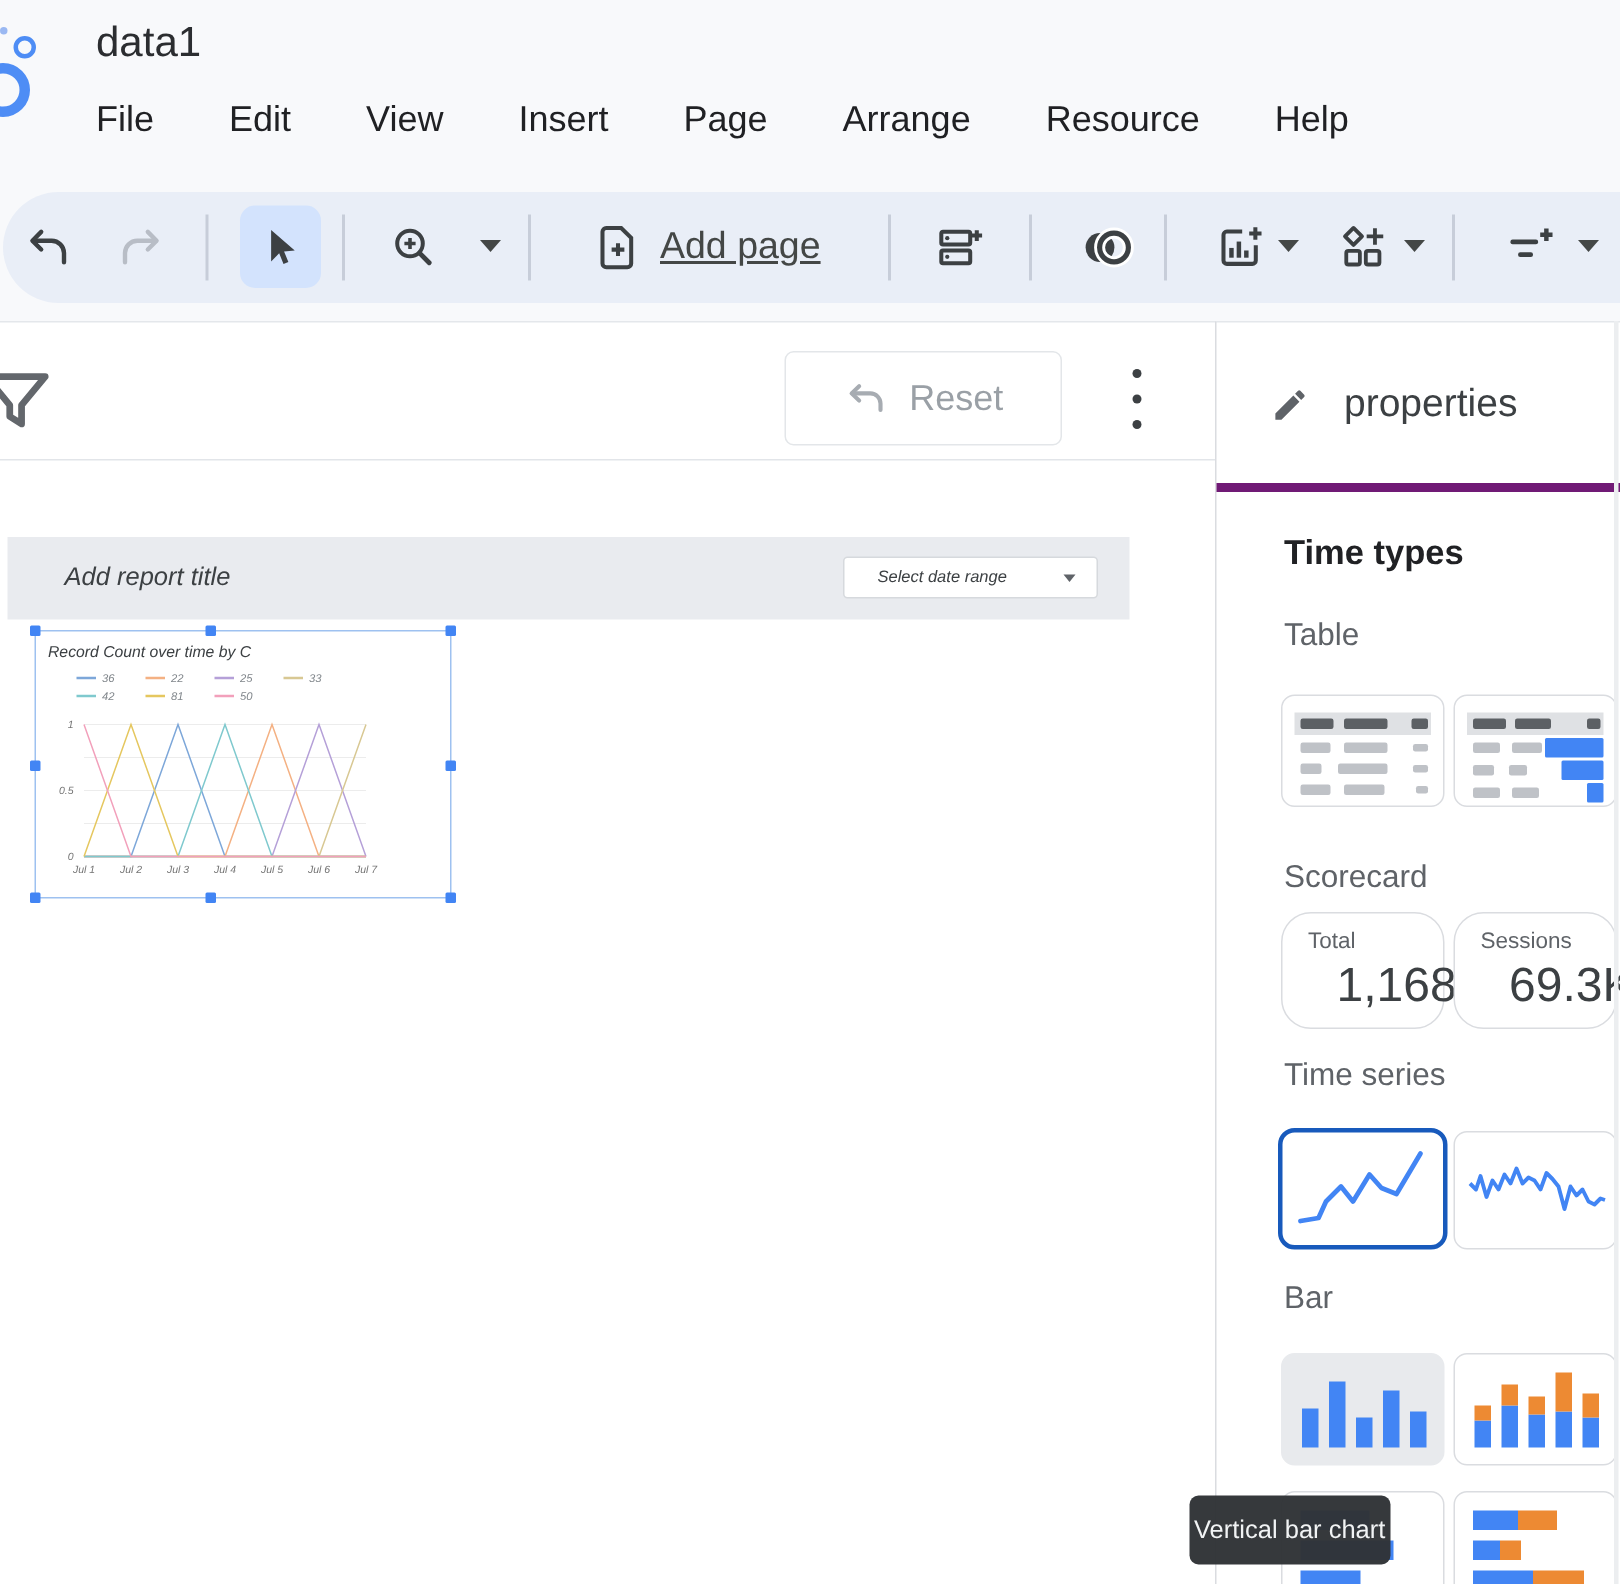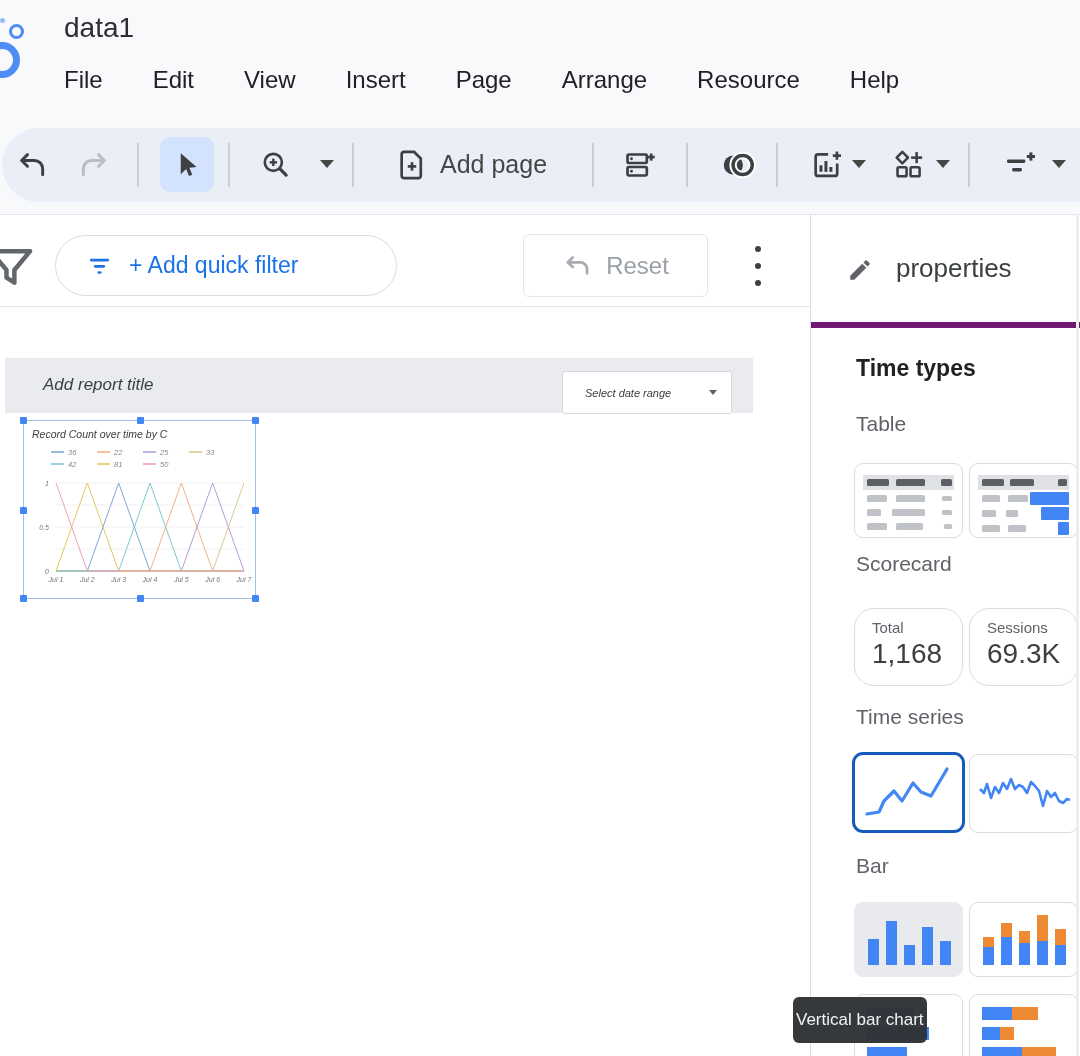--- a/index.html
+++ b/index.html
@@ -14,54 +14,54 @@
   .doc-title { position:absolute; left:64px; top:12px; font-size:28px; color:#2b2d30; }
   .menubar { position:absolute; left:64px; top:66px; display:flex; gap:50px; }
   .menu-item { font-size:24px; color:#202124; cursor:default; }
 
   
   .toolbar { position:absolute; left:2px; top:128px; width:1118px; height:74px; background:#e9eef7; border-radius:37px; }
   .tb { position:absolute; top:142px; width:44px; height:46px; display:flex; align-items:center; justify-content:center; }
   .tb-div { position:absolute; top:143px; width:2px; height:44px; background:#c7cdd9; }
   .tb-caret { position:absolute; top:160px; width:0; height:0; border-left:7px solid transparent; border-right:7px solid transparent; border-top:8px solid #444746; }
   .select-tool { position:absolute; left:160px; top:137px; width:54px; height:55px; background:#d3e3fd; border-radius:10px; display:flex; align-items:center; justify-content:center; }
-  .addpage-label { position:absolute; left:440px; top:150px; font-size:25px; color:#444746; }
+  .addpage-label { position:absolute; left:440px; top:150px; font-size:25px; color:#444746;text-decoration:underline; }
 
   
   .filterbar { position:absolute; left:0; top:214px; width:810px; height:93px; background:#fff; border-top:1px solid #e4e7eb; border-bottom:1px solid #e2e5e9; }
   .funnel { position:absolute; left:-16px; top:26px; }
   .qf-pill { position:absolute; left:55px; top:20px; width:342px; height:61px; border:1px solid #dadce0; border-radius:31px; display:flex; align-items:center; gap:16px; padding-left:30px; background:#fff; }
   .qf-label { font-size:23px; color:#1a73e8; font-weight:500; }
   .reset-btn { position:absolute; left:523px; top:19px; width:185px; height:63px; border:1px solid #e3e6e9; border-radius:6px; background:#fff; display:flex; align-items:center; justify-content:center; gap:14px; }
   .reset-label { font-size:24px; color:#9aa0a6; }
   .kebab { position:absolute; left:748px; top:27px; width:20px; height:48px; display:flex; flex-direction:column; align-items:center; justify-content:space-between; padding:4px 0; }
   .kebab i { width:6px; height:6px; border-radius:50%; background:#3c4043; }
 
   
   .canvas { position:absolute; left:0; top:308px; width:810px; height:748px; background:#fff;font-style:italic; }
   .report-band { position:absolute; left:5px; top:50px; width:748px; height:55px; background:#e9ebef; }
   .report-title { position:absolute; left:43px; top:67px; font-size:17px; color:#3c4043; }
-  .date-select { position:absolute; left:562px; top:63px; width:170px; height:43px; background:#fff; border:1px solid #d6d9dd; border-radius:3px; display:flex; align-items:center; justify-content:space-between; padding:0 14px 0 22px; }
+  .date-select { position:absolute; left:562px; top:63px; width:170px; height:28px; background:#fff; border:1px solid #d6d9dd; border-radius:3px; display:flex; align-items:center; justify-content:space-between; padding:0 14px 0 22px; }
   .date-select span { font-size:11px; color:#3c4043; }
   .date-caret { width:0; height:0; border-left:4px solid transparent; border-right:4px solid transparent; border-top:5px solid #5f6368; }
-  .chart-box { position:absolute; left:23px; top:112px; width:233px; height:179px; background:#fff; border:1px solid #9ec1f0; }
+  .chart-box { position:absolute; left:23px; top:112px; width:278px; height:179px; background:#fff; border:1px solid #9ec1f0; }
   .handle { position:absolute; width:7px; height:7px; background:#4285f4; border-radius:1px; }
 
   
   .panel { position:absolute; left:810px; top:214px; width:270px; height:842px; background:#fff; border-left:1px solid #dadce0; border-top:1px solid #e4e7eb; }
   .panel-header { position:absolute; left:0; top:0; width:270px; height:113px; border-bottom:6px solid #701a75; }
   .panel-title { position:absolute; left:85px; top:38px; font-size:26px; color:#3c4043; }
   .panel-heading { position:absolute; left:45px; top:140px; font-size:23px; font-weight:700; color:#202124; }
   .group-label { position:absolute; left:45px; font-size:21px; color:#5f6368; }
   .thumb { position:absolute; width:109px; height:75px; background:#fff; border:1px solid #dadce0; border-radius:9px; overflow:hidden; }
   .thumb.hovered { background:#e8eaed; border-color:#e8eaed; }
   .thumb.selected { border:3px solid #185abc; border-radius:11px; }
   .scard { position:absolute; width:109px; height:78px; border:1px solid #dadce0; border-radius:20px; background:#fff; padding:10px 0 0 17px; }
   .scard .lab { font-size:15px; color:#5f6368; }
-  .scard .val { font-size:28px; color:#3c4043; margin-top:2px; }
+  .scard .val { font-size:32px; color:#3c4043; margin-top:2px;margin-left:19px; }
   .scrollstrip { position:absolute; left:1076px; top:214px; width:3px; height:842px; background:#eceef0; }
 
   
   .tooltip { position:absolute; left:793px; top:997px; height:46px; background:rgba(48,51,54,0.97); border-radius:6px; color:#f1f3f4; font-size:17px; line-height:46px; padding:0 3px; z-index:50; white-space:nowrap; }
 </style>
 </head>
 <body>
 
 <div id="root">
 
@@ -180,28 +180,20 @@
         <line x1="19.7" y1="3.1" x2="19.7" y2="8.9" stroke="#3c4043" stroke-width="2.1"></line>
       </svg>
     </div>
     <div class="tb-caret" style="left:1052px;"></div>
   </div>
 
   <div class="filterbar">
     <svg class="funnel" width="54" height="54" viewBox="0 0 24 24">
       <path d="M3 4.5 h 17.5 l -7 8.4 v 5.6 l -3.5 -2.2 v -3.4 z" fill="none" stroke="#63676c" stroke-width="2" stroke-linejoin="round"></path>
     </svg>
-    <div class="qf-pill">
-      <svg width="27" height="27" viewBox="0 0 24 24">
-        <rect x="3.5" y="6" width="17" height="2.4" rx="1.2" fill="#1a73e8"></rect>
-        <rect x="7" y="11.5" width="10" height="2.4" rx="1.2" fill="#1a73e8"></rect>
-        <rect x="10.2" y="17" width="3.6" height="2.4" rx="1.2" fill="#1a73e8"></rect>
-      </svg>
-      <span class="qf-label">+ Add quick filter</span>
-    </div>
     <div class="reset-btn">
       <svg width="30" height="30" viewBox="0 0 24 24">
         <path d="M8.6 5.2 L4.6 9 L8.6 12.8" fill="none" stroke="#a7acb2" stroke-width="2.2" stroke-linecap="round" stroke-linejoin="round"></path>
         <path d="M5 9 H 14.6 a 5.4 5.4 0 0 1 5.4 5.4 v 3.4" fill="none" stroke="#a7acb2" stroke-width="2.2" stroke-linecap="round"></path>
       </svg>
       <span class="reset-label">Reset</span>
     </div>
     <div class="kebab">
       <i></i>
         <i></i>
@@ -308,21 +300,21 @@
           <rect x="60" y="28" width="39" height="13" rx="1" fill="#4285f4"></rect>
         <rect x="12" y="46" width="14" height="7" rx="1.5" fill="#bfc2c7"></rect>
           <rect x="36" y="46" width="12" height="7" rx="1.5" fill="#bfc2c7"></rect>
           <rect x="71" y="43" width="28" height="13" rx="1" fill="#4285f4"></rect>
         <rect x="12" y="61" width="18" height="7" rx="1.5" fill="#bfc2c7"></rect>
           <rect x="38" y="61" width="18" height="7" rx="1.5" fill="#bfc2c7"></rect>
           <rect x="88" y="58" width="11" height="13" rx="1" fill="#4285f4"></rect>
       </svg>
     </div>
 
-    <div class="group-label" style="top:337px;">Scorecard</div>
+    <div class="group-label" style="top:358px;">Scorecard</div>
 
     <div class="scard" style="left:43px; top:393px;">
       <div class="lab">Total</div>
       <div class="val">1,168</div>
     </div>
     <div class="scard" style="left:158px; top:393px;">
       <div class="lab">Sessions</div>
       <div class="val">69.3K</div>
     </div>
 

